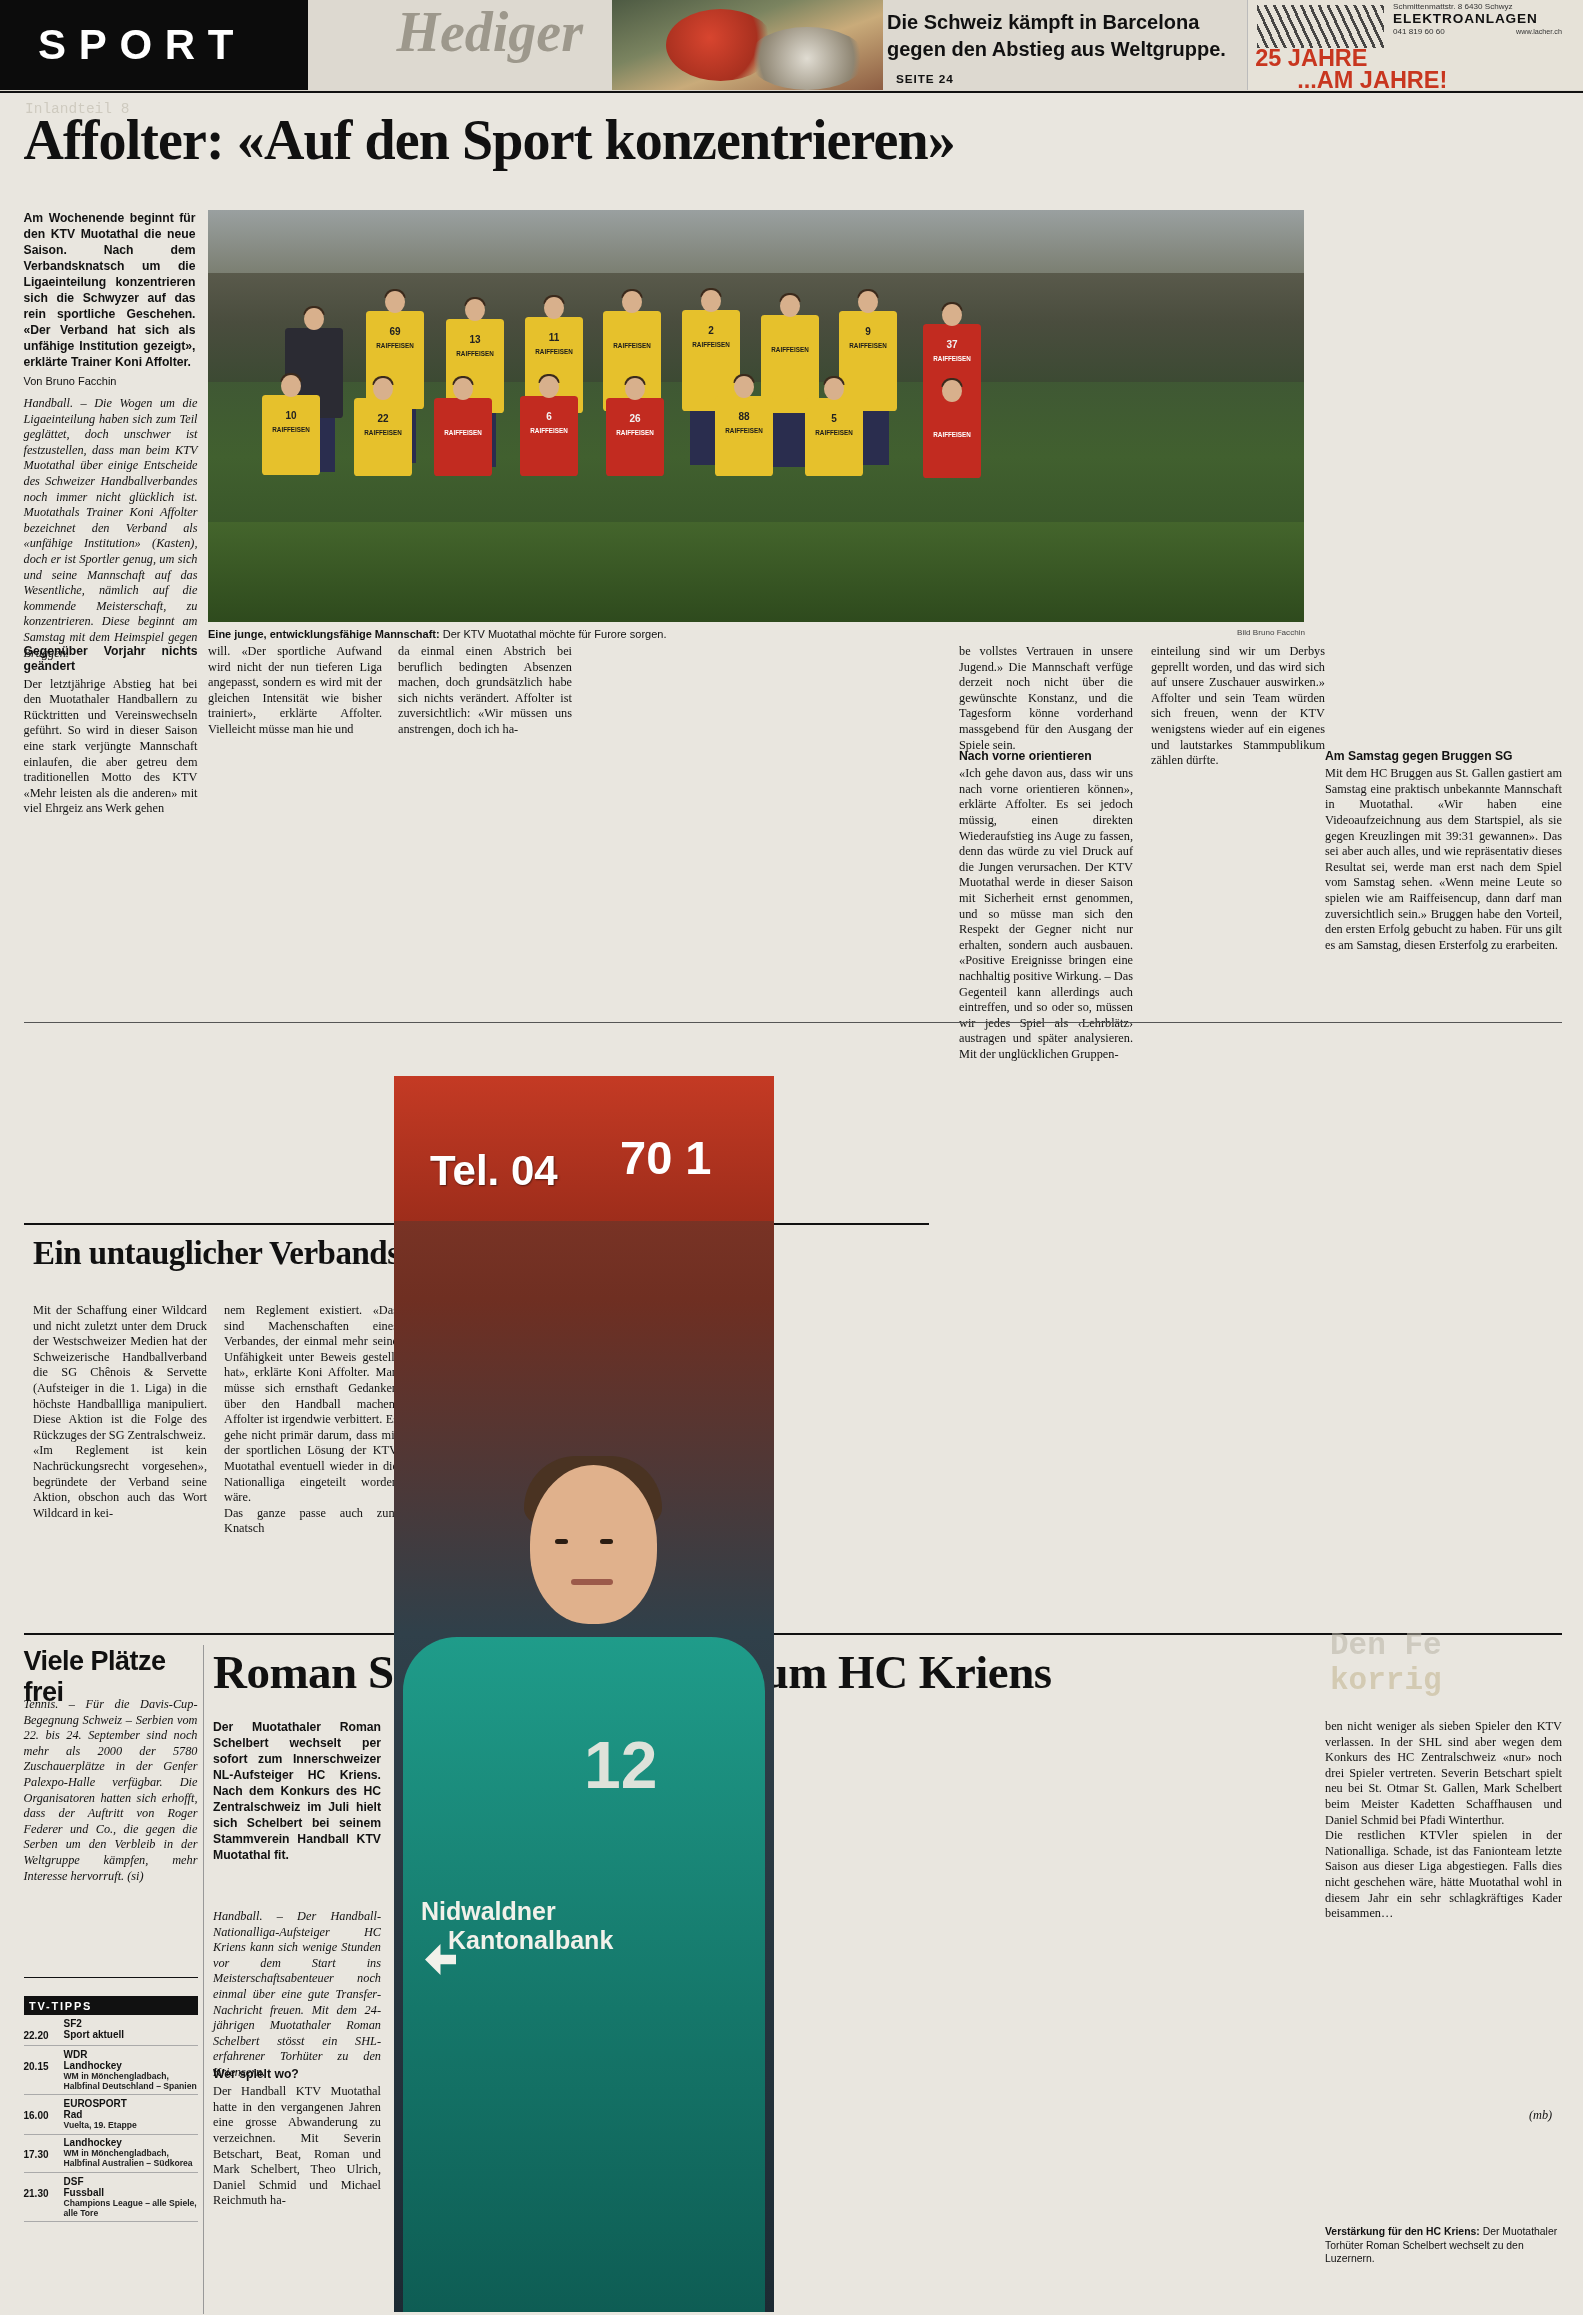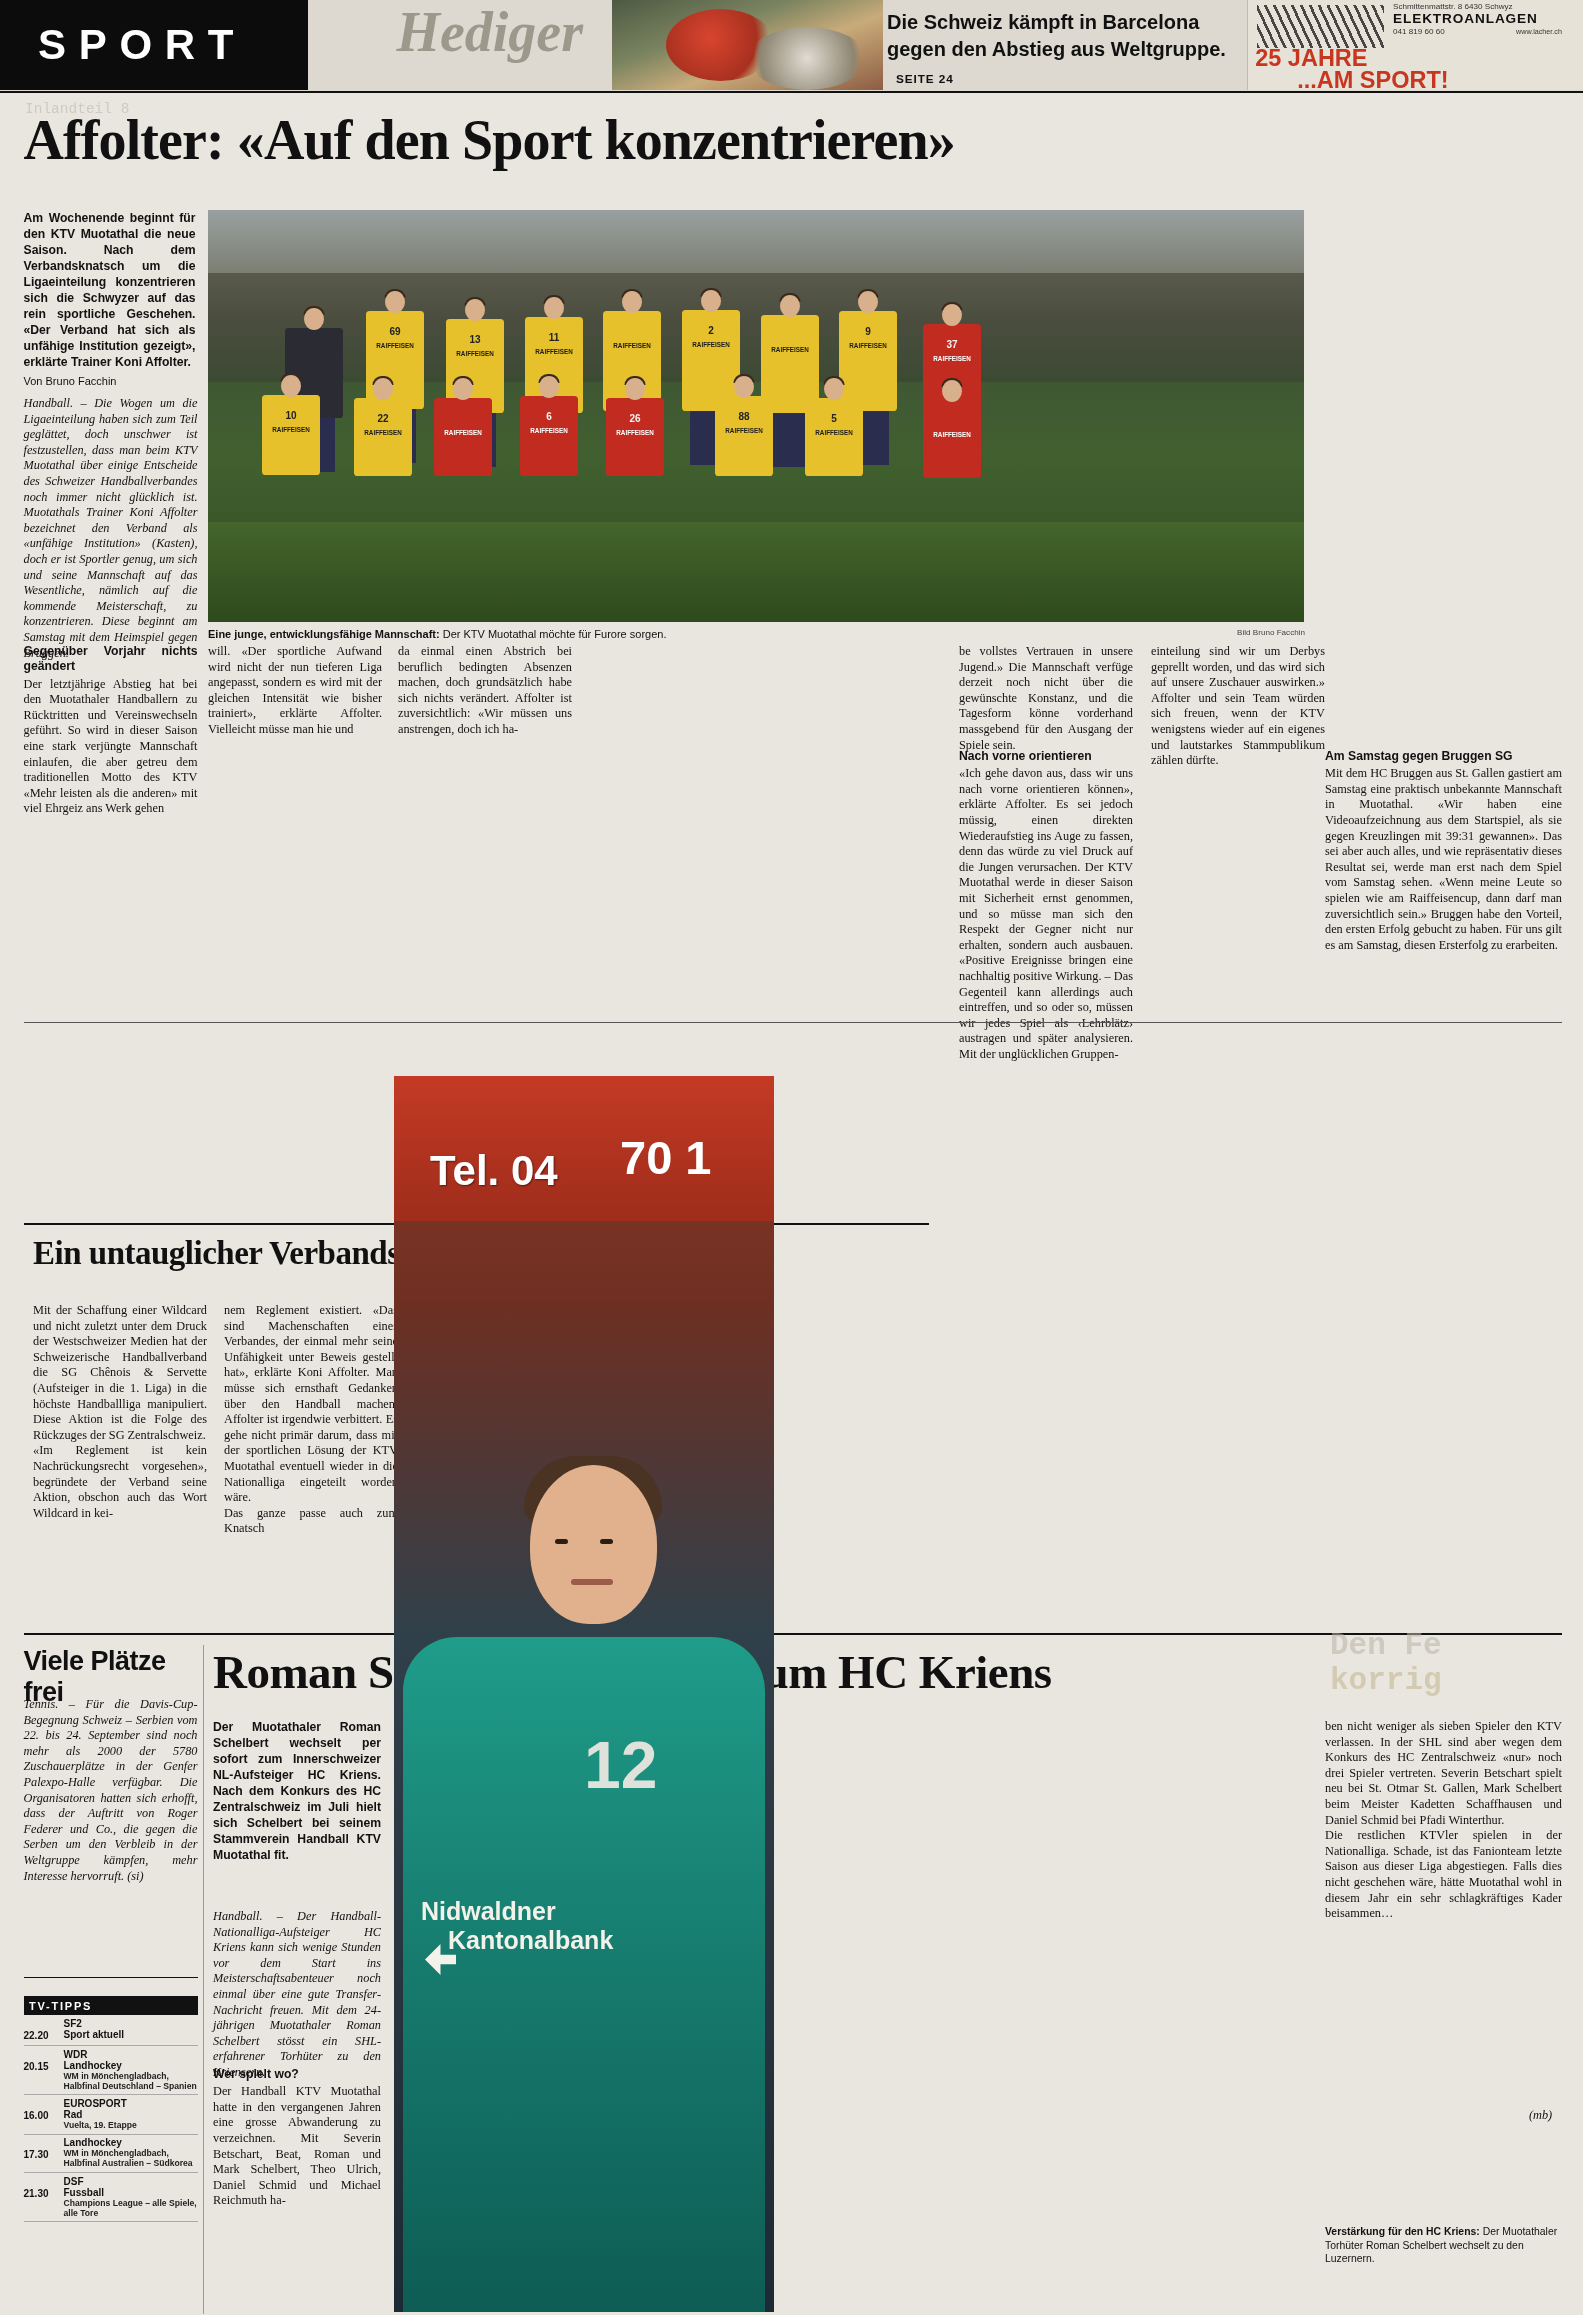--- a/index.html
+++ b/index.html
@@ -305,21 +305,21 @@
     </div>
 
     <div class="masthead-ad">
       <div class="ad-logo"></div>
       <div class="ad-addr">Schmittenmattstr. 8   6430 Schwyz</div>
       <div class="ad-name">ELEKTROANLAGEN</div>
       <div class="ad-phone">041 819 60 60</div>
       <div class="ad-web">www.lacher.ch</div>
       <div class="ad-claim">
         <span>25 JAHRE</span>
-        <span class="two">...AM SPORT!</span>
+        <span class="two">...AM JAHRE!</span>
       </div>
     </div>
   </div>
 
   <div class="ghost" style="left:25px; top:101px; font-size:14.5px;">Inlandteil 8</div>
 
   <div class="headline-main">Affolter: «Auf den Sport konzentrieren»</div>
 
   <div class="lead">Am Wochenende beginnt für den KTV Muotathal die neue Saison. Nach dem Verbandsknatsch um die Ligaeinteilung konzentrieren sich die Schwyzer auf das rein sportliche Geschehen. «Der Verband hat sich als unfähige Institution gezeigt», erklärte Trainer Koni Affolter.</div>
   <div class="byline">Von Bruno Facchin</div>

